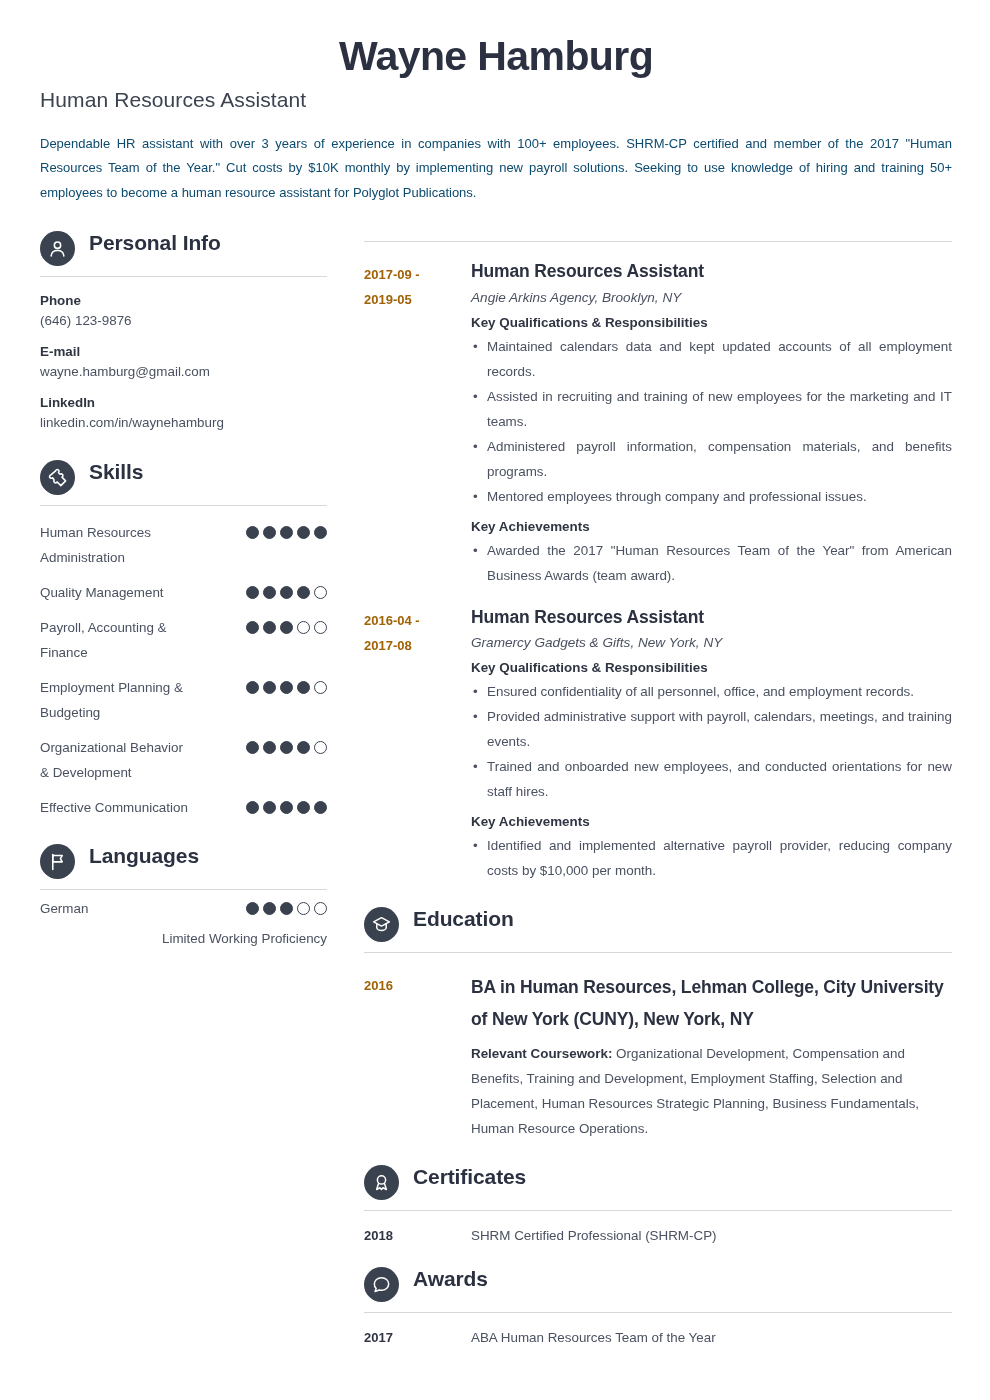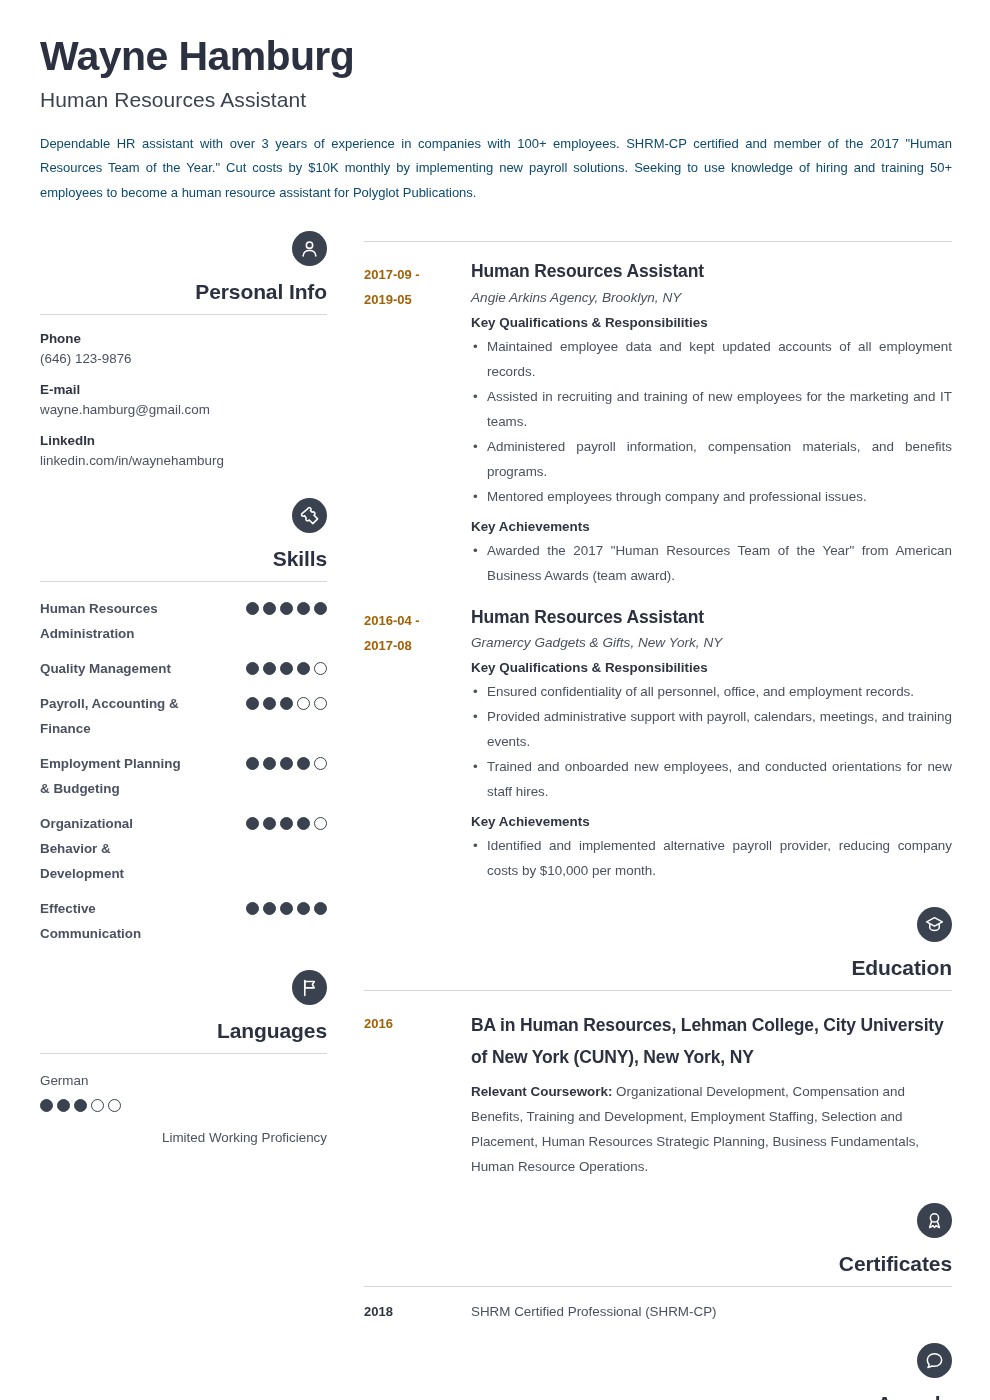--- a/index.html
+++ b/index.html
@@ -20,20 +20,21 @@
     padding: 34px 38px 0 40px;
   }
 
   
   .name {
     font-size: 41px;
     font-weight: bold;
     color: #2b3140;
     letter-spacing: -0.6px;
     line-height: 1.12;
+    text-align: center;
   }
   .job-title {
     font-size: 21px;
     font-weight: normal;
     color: #3c4350;
     margin-top: 8px;
     letter-spacing: 0.1px;
   }
   .summary {
     font-size: 13px;
@@ -48,23 +49,22 @@
   .columns {
     display: flex;
     margin-top: 26px;
   }
   .col-left { width: 287px; flex: 0 0 287px; }
   .col-right { flex: 1 1 auto; margin-left: 37px; }
 
   
   .section-head {
     display: flex;
-    align-items: flex-end;
+    align-items: flex-start;
     gap: 14px;
-    flex-direction: column;
   }
   .sec-icon {
     width: 35px; height: 35px;
     flex: 0 0 35px;
     border-radius: 50%;
     background: #3a4250;
     display: flex;
     align-items: center;
     justify-content: center;
   }
@@ -95,21 +95,20 @@
     color: #4a5160;
   }
 
   
   .skills { margin-top: 14px; }
   .skill-row {
     display: flex;
     justify-content: space-between;
     align-items: flex-start;
     margin-bottom: 10px;
-    font-weight: bold;
   }
   .skill-name {
     font-size: 13.4px;
     line-height: 25px;
     color: #4a5160;
     max-width: 150px;
   }
   .dots {
     display: flex;
     gap: 4px;
@@ -122,29 +121,28 @@
     border: 1.5px solid #3a4250;
     background: #ffffff;
   }
   .dot.filled { background: #3a4250; }
 
   
   .lang-row {
     display: flex;
     justify-content: space-between;
     align-items: flex-start;
-    margin-top: 14px;
-    flex-direction: column;
+    margin-top: 6px;
   }
   .lang-name { font-size: 13.4px; color: #4a5160; line-height: 25px; }
   .lang-level {
     font-size: 13.4px;
     color: #4a5160;
     text-align: right;
-    margin-top: 18px;
+    margin-top: 10px;
   }
 
   
   .entry {
     display: flex;
     margin-top: 18px;
   }
   .entry-date {
     flex: 0 0 107px;
     font-size: 13px;
@@ -371,21 +369,21 @@
       <div class="section">
         <div class="sec-rule"></div>
         <div id="experience-list">
             <div class="entry">
               <div class="entry-date">2017-09 -<br>2019-05</div>
               <div class="entry-body">
                 <div class="entry-title">Human Resources Assistant</div>
                 <div class="entry-sub">Angie Arkins Agency, Brooklyn, NY</div>
                 <div class="entry-subhead">Key Qualifications &amp; Responsibilities</div>
                 <ul class="bullets">
-                  <li>Maintained employee data and kept updated accounts of all employment records.</li>
+                  <li>Maintained calendars data and kept updated accounts of all employment records.</li>
                   <li>Assisted in recruiting and training of new employees for the marketing and IT teams.</li>
                   <li>Administered payroll information, compensation materials, and benefits programs.</li>
                   <li>Mentored employees through company and professional issues.</li>
                 </ul>
                 <div class="entry-subhead">Key Achievements</div>
                 <ul class="bullets">
                   <li>Awarded the 2017 "Human Resources Team of the Year" from American Business Awards (team award).</li>
                 </ul>
               </div>
             </div>

